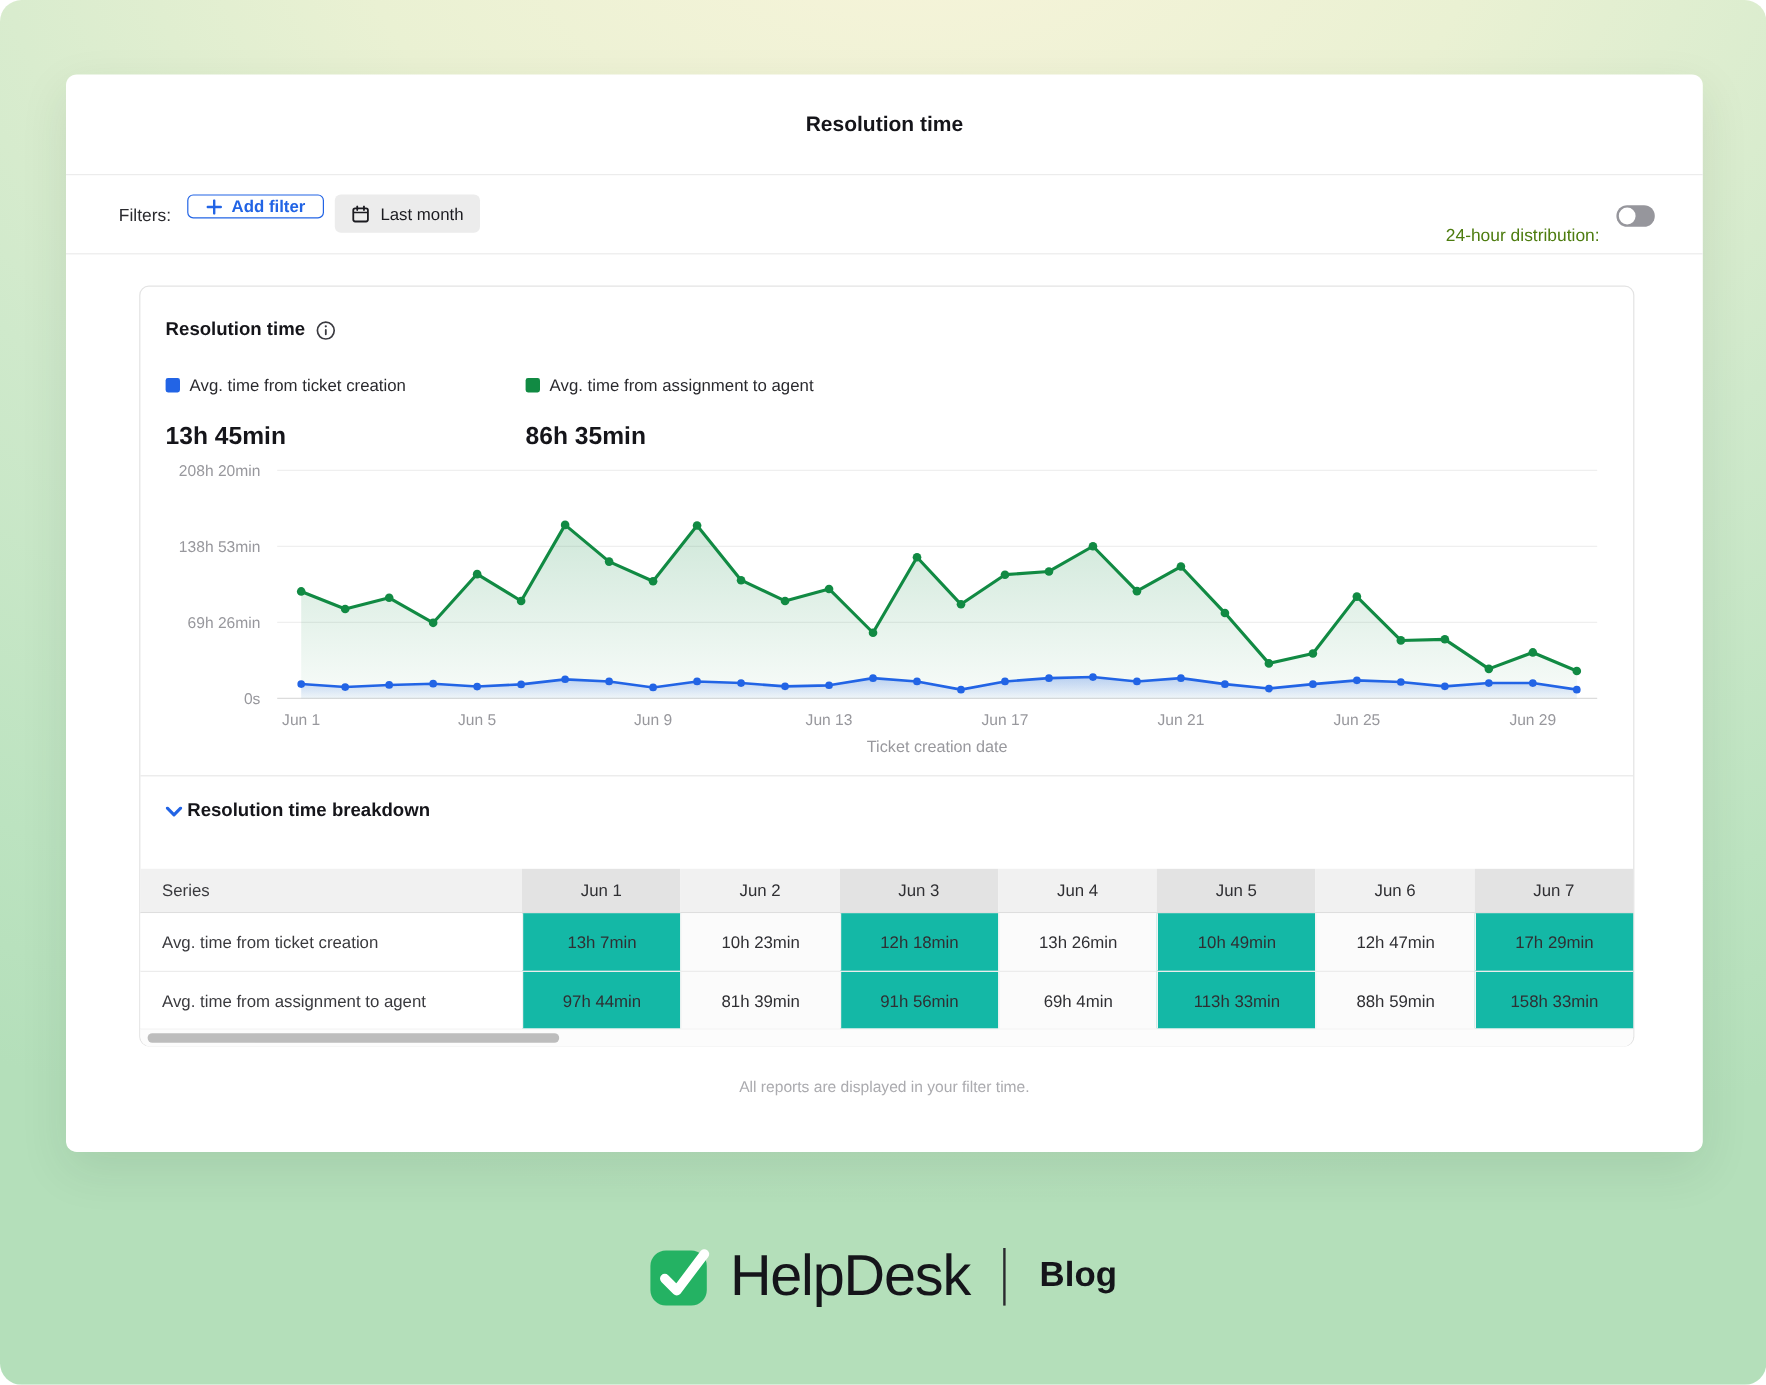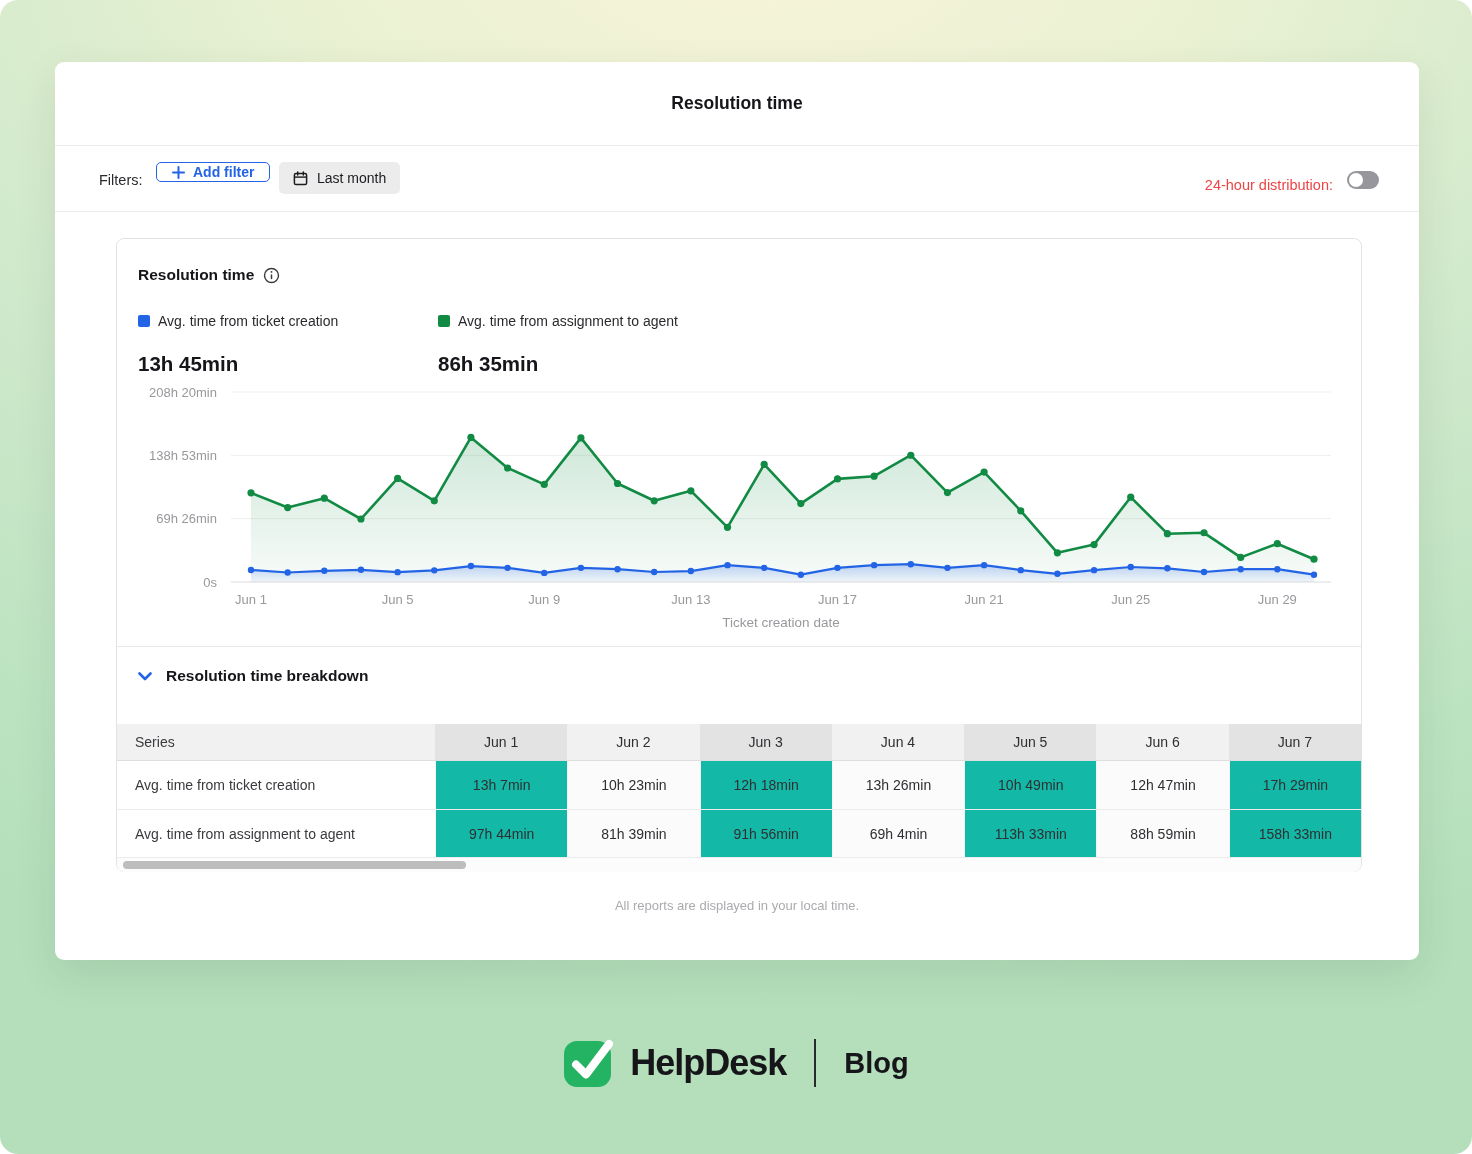--- a/index.html
+++ b/index.html
@@ -17,21 +17,21 @@
   .card-title { font-size:17.5px; font-weight:700; color:#15151a; }
 
   .filters-row { position:absolute; left:0; top:85px; width:100%; height:65px; border-bottom:1px solid #ececec; }
   .filters-label { position:absolute; left:44px; top:25px; font-size:14.5px; color:#2a2a2e; }
   .add-filter-btn { position:absolute; left:101px; top:15px; height:20px; display:flex; align-items:center; gap:8px;
     padding:0 15px; background:#fff; border:1px solid #2264e5; border-radius:5px;
     color:#2264e5; font-size:14px; font-weight:700; font-family:inherit; cursor:pointer; }
   .last-month-btn { position:absolute; left:224px; top:15px; height:32px; display:flex; align-items:center; gap:9px;
     padding:0 14px; background:#ececec; border:none; border-radius:5px;
     color:#1b1b20; font-size:14px; font-weight:500; font-family:inherit; cursor:pointer; }
-  .dist-label { position:absolute; right:86px; top:30px; font-size:14.5px; color:#ef4444; }
+  .dist-label { position:absolute; right:86px; top:42px; font-size:14.5px; color:#4d7c0f; }
   .toggle { position:absolute; right:40px; top:24px; width:32px; height:18px; background:#96969c; border-radius:10px; cursor:pointer; }
   .toggle-knob { position:absolute; left:2px; top:2px; width:14px; height:14px; background:#fff; border-radius:50%; }
 
   .panel { position:absolute; left:61px; top:176px; width:1246px; height:634px;
     border:1px solid #e3e3e3; border-radius:8px; background:#fff; }
   .panel-heading { position:absolute; left:21px; top:27px; display:flex; align-items:center; gap:9px; }
   .panel-heading-text { font-size:15.5px; font-weight:700; color:#15151a; }
   .info-icon { display:inline-flex; cursor:pointer; }
 
   .legend-item { position:absolute; top:74px; }
@@ -39,21 +39,21 @@
   .legend-item.second { left:321px; }
   .legend-top { display:flex; align-items:center; gap:8px; }
   .legend-swatch { width:12px; height:12px; border-radius:2px; }
   .legend-label { font-size:14px; color:#2a2a2e; }
   .legend-value { margin-top:23px; font-size:20.5px; font-weight:700; color:#15151a; }
 
   .chart-wrap { position:absolute; left:0; top:138px; width:1246px; height:260px; }
 
   .panel-divider { position:absolute; left:0; top:407px; width:100%; height:1px; background:#e8e8e8; }
 
-  .breakdown-header { position:absolute; left:21px; top:428px; display:flex; align-items:center; gap:14px; cursor:pointer; }
+  .breakdown-header { position:absolute; left:21px; top:428px; display:flex; align-items:center; gap:4px; cursor:pointer; }
   .breakdown-title { font-size:15.5px; font-weight:700; color:#15151a; }
 
   .bd-table { position:absolute; left:0; top:485px; width:1244px;
     display:grid; grid-template-columns:318px repeat(7,1fr); }
   .th { height:37px; display:flex; align-items:center; justify-content:center;
     background:#f1f1f1; font-size:14px; color:#2f2f33; border-bottom:1px solid #dedede; }
   .th.series-h { justify-content:flex-start; padding-left:18px; color:#3a3a3e; }
   .th.shade { background:#e3e3e3; }
   .td { height:48px; display:flex; align-items:center; justify-content:center;
     font-size:14px; color:#2f2f33; background:#fbfbfb; border-top:1px solid #ececec; border-left:1px solid #f3f3f3; }
@@ -62,21 +62,21 @@
   .td.first-row { border-top:none; }
 
   .scroll-row { position:absolute; left:0; top:618px; width:1244px; height:15px;
     background:#fcfcfc; border-top:1px solid #ececec; border-radius:0 0 8px 8px; }
   .scroll-thumb { position:absolute; left:6px; top:3px; width:343px; height:8px; border-radius:4px; background:#bdbdbd; cursor:pointer; }
 
   .footnote { position:absolute; left:0; top:836px; width:100%; text-align:center; font-size:13px; color:#ababaf; }
 
   .footer { position:absolute; left:0; top:1036px; width:100%; display:flex; align-items:center; justify-content:center; }
   .brand-wrap { display:flex; align-items:center; gap:12px; cursor:pointer; }
-  .brand-name { font-size:36px; font-weight:700; color:#15151a; letter-spacing:-1px; }
+  .brand-name { font-size:48px; font-weight:400; color:#15151a; letter-spacing:-1px; }
   .footer-divider { width:2px; height:48px; background:#2a2a2e; margin:0 28px; }
   .blog-label { font-size:29px; font-weight:700; color:#15151a; cursor:pointer; }
 </style>
 </head>
 <body>
 
 <div class="screen">
   <div class="main-card">
 
     <div class="card-header">
@@ -269,21 +269,21 @@
           <div class="td shade">113h 33min</div>
           <div class="td">88h 59min</div>
           <div class="td shade">158h 33min</div>
         </div>
 
       <div class="scroll-row">
         <div class="scroll-thumb"></div>
       </div>
     </div>
 
-    <div class="footnote">All reports are displayed in your local time.</div>
+    <div class="footnote">All reports are displayed in your filter time.</div>
   </div>
 
   <div class="footer">
     <div class="brand-wrap">
       <span style="display:inline-flex;">
         <svg width="55" height="54" viewBox="0 0 55 54">
           <rect x="1" y="5" width="47" height="46" rx="13" fill="#24b263"></rect>
           <path d="M13 28.5 L23 38.5 L46 8" stroke="#fff" stroke-width="8" fill="none" stroke-linecap="round" stroke-linejoin="round"></path>
         </svg>
       </span>

